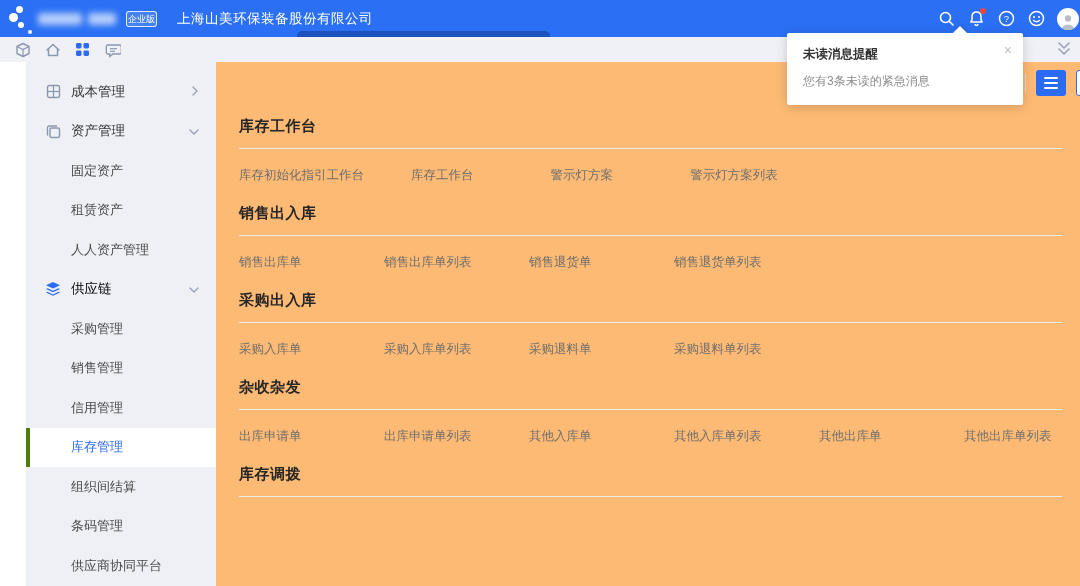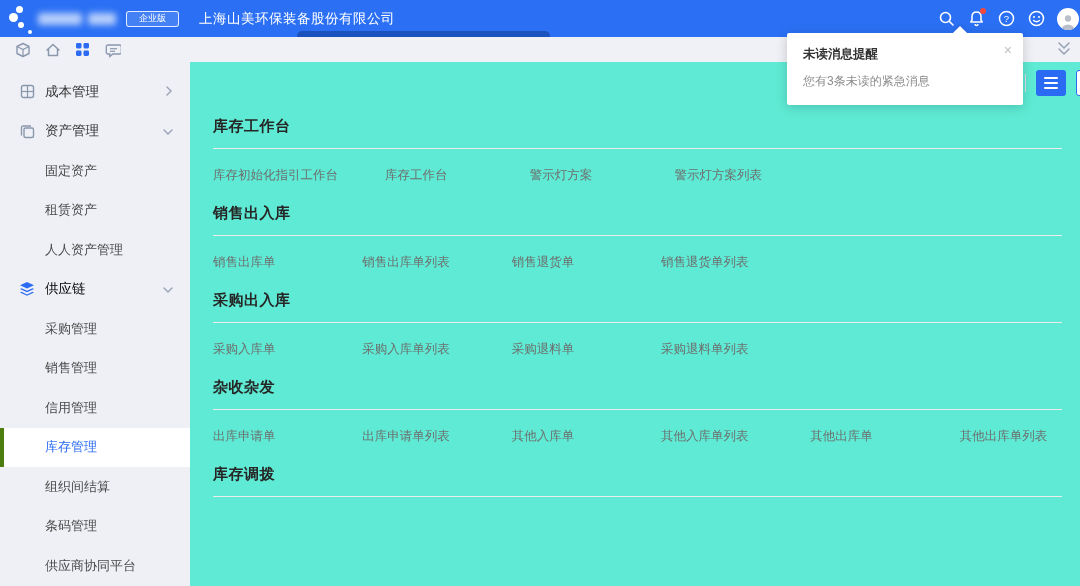--- a/index.html
+++ b/index.html
@@ -11,48 +11,48 @@
   .logo-dots { position:absolute; left:0; top:0; width:40px; height:37px; }
   .logo-dots i { position:absolute; background:#fff; border-radius:50%; display:block; }
   .logo-dots i:nth-child(1){ left:16px; top:6px;  width:7px; height:7px; }
   .logo-dots i:nth-child(2){ left:9px;  top:13px; width:9px; height:9px; }
   .logo-dots i:nth-child(3){ left:18px; top:22px; width:6px; height:6px; }
   .logo-dots i:nth-child(4){ left:28px; top:30px; width:4px; height:4px; }
   .brand-blur { display:flex; gap:6px; margin-left:38px; }
   .brand-blur i { display:block; height:12px; border-radius:3px; background:rgba(255,255,255,.65); filter:blur(3px); }
   .brand-blur i:nth-child(1){ width:44px; }
   .brand-blur i:nth-child(2){ width:28px; }
-  .edition-badge { margin-left:10px; font-size:9px; color:#fff; border:1px solid rgba(255,255,255,.85); border-radius:3px; padding:1px 12px; line-height:12px; background:rgba(255,255,255,.12);font-family:Liberation Mono, monospace; }
+  .edition-badge { margin-left:10px; font-size:9px; color:#fff; border:1px solid rgba(255,255,255,.85); border-radius:3px; padding:1px 1px; line-height:12px; background:rgba(255,255,255,.12); }
   .company-name { margin-left:20px; color:#fff; font-size:13.5px; letter-spacing:.5px; }
   .tab-shadow { position:absolute; left:297px; bottom:0; width:253px; height:6px; background:rgba(0,25,90,.35); border-radius:5px 5px 0 0; }
   .topbar-right { position:absolute; right:1px; top:0; height:37px; display:flex; align-items:center; gap:12px; }
   .tb-icon { width:18px; height:18px; position:relative; display:flex; align-items:center; justify-content:center; }
   .tb-icon svg { display:block; }
   .badge-dot { position:absolute; right:-1px; top:-2px; width:6px; height:6px; background:#f5483b; border-radius:50%; }
   .avatar { width:22px; height:22px; border-radius:50%; background:#fff; display:flex; align-items:flex-end; justify-content:center; overflow:hidden; }
 
   
   .toolbar { height:25px; background:#eff1f6; display:flex; align-items:center; padding-left:14px; gap:13px; position:relative; z-index:1; }
   .tool-icon { width:17px; height:17px; display:flex; align-items:center; justify-content:center; }
   .toolbar-right { position:absolute; right:8px; top:3px; }
 
   
-  .app { display:flex; height:524px; }
+  .app { display:flex; height:524px;padding-left:26px; }
 
   
   .sidebar { width:190px; background:#eef0f6; padding-top:10px; flex:none; }
   .side-item { height:39.5px; display:flex; align-items:center; position:relative; font-size:13.5px; color:#333; cursor:default; }
   .side-item .s-icon { width:16px; height:16px; margin:0 10px 0 19px; display:flex; align-items:center; justify-content:center; }
   .side-item .chev { position:absolute; right:16px; top:13px; }
   .side-item.sub { padding-left:45px; font-size:13px; color:#4a4a4a; }
   .side-item.group-active { color:#000000; }
   .side-item.selected { background:#fff; border-left:4px solid #4d7c0f; padding-left:41px; color:#2b6bf3; }
 
   
-  .content { flex:1; background:#5eead4; padding:0 18px 0 23px; position:relative; }
+  .content { flex:1; background:#fdba74; padding:0 18px 0 23px; position:relative; }
   .section:first-of-type { margin-top:54px; }
   .sec-title { font-size:15px; font-weight:bold; color:#262626; height:20px; line-height:20px; letter-spacing:.5px; }
   .sec-divider { border-bottom:1px solid #ececec; margin-top:12px; }
   .links { display:grid; grid-template-columns:repeat(6,1fr); margin:18px 0 19px 0;gap:47px; }
   .links span { font-size:12.5px; color:#6e6e6e; height:17px; line-height:17px; white-space:nowrap; cursor:pointer; }
 
   
   .popup { position:absolute; left:787px; top:33px; width:236px; min-height:66px; background:#fff; border-radius:2px;
            box-shadow:0 2px 12px rgba(0,0,0,.18); padding:13px 24px 15px 16px; z-index:20; }
   .popup::before { content:""; position:absolute; top:-5px; left:168px; width:10px; height:10px; background:#fff; transform:rotate(45deg); box-shadow:-2px -2px 4px rgba(0,0,0,.06); }

